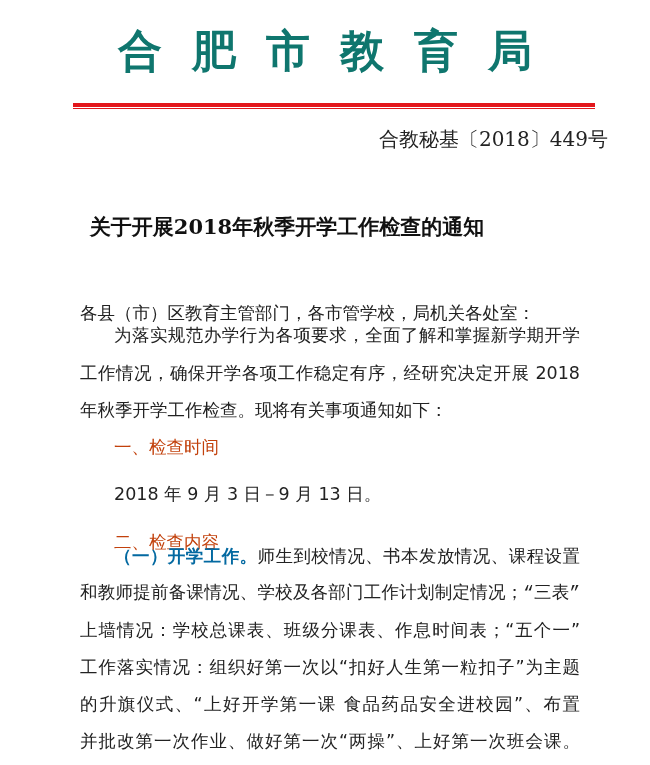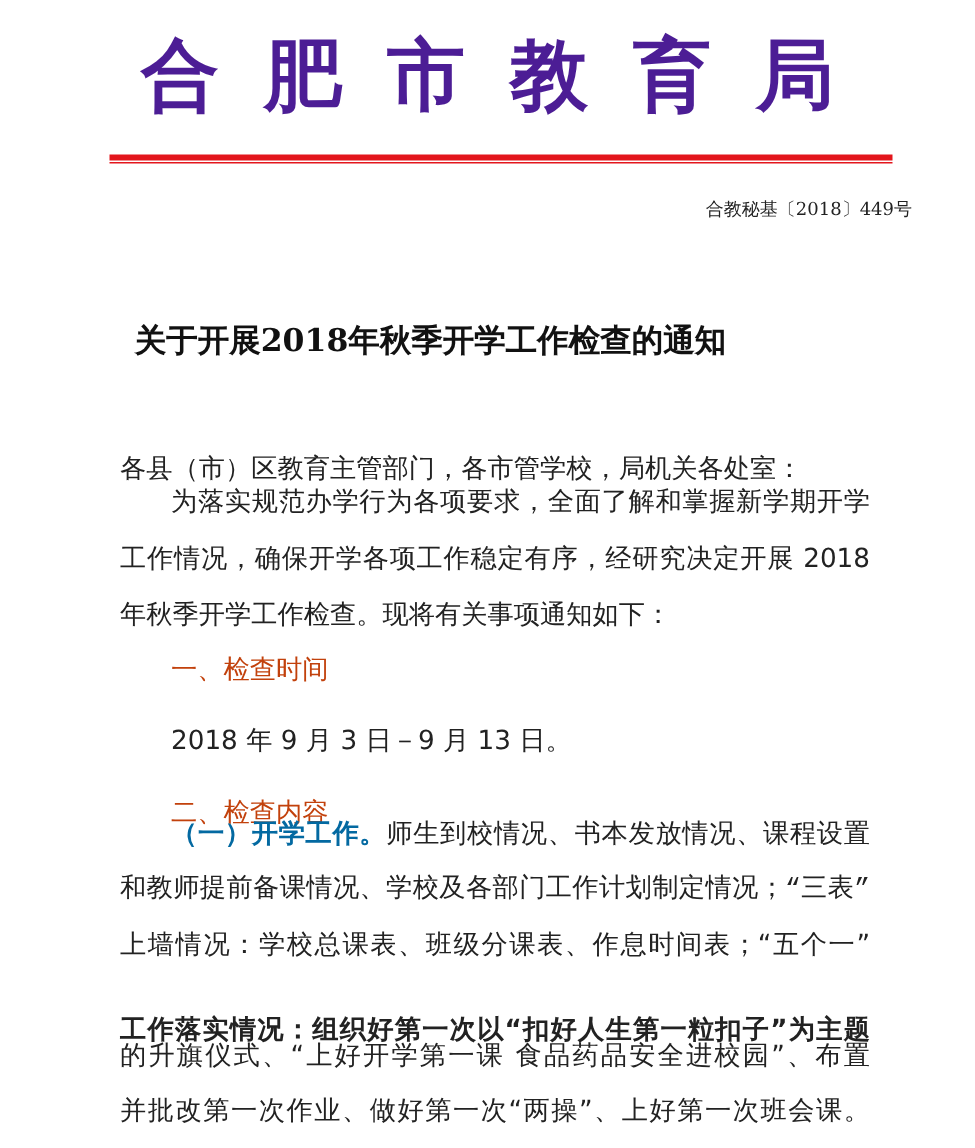--- a/index.html
+++ b/index.html
@@ -20,24 +20,24 @@
     left: 0;
     top: 8px;
     width: 650px;
     height: 86px;
     text-align: center;
   }
   .masthead-title {
     display: inline-block;
     font-family: "DejaVu Serif", "Liberation Serif", serif;
     font-weight: bold;
-    font-size: 52px;
+    font-size: 44px;
     line-height: 86px;
     letter-spacing: 30px;
-    color: #4c1d95;
+    color: #0f766e;
     padding-left: 30px;
   }
   .red-rule {
     position: absolute;
     left: 73px;
     width: 522px;
     top: 103px;
     height: 4px;
     background: #e3161c;
   }
@@ -46,21 +46,21 @@
     left: 73px;
     width: 522px;
     top: 108px;
     height: 1px;
     background: #e3161c;
   }
   .doc-number {
     position: absolute;
     right: 42px;
     top: 128px;
-    font-size: 12px;
+    font-size: 20px;
     line-height: 22px;
     color: #222;
     font-family: "DejaVu Serif", "Liberation Serif", serif;
   }
   .doc-title {
     position: absolute;
     left: 0;
     width: 574px;
     top: 212px;
     text-align: center;
@@ -124,20 +124,20 @@
   <div class="line indent heading" style="top:432px;">一、检查时间</div>
   <div class="line indent" style="top:479px;">2018 年 9 月 3 日－9 月 13 日。</div>
 
   <div class="line indent heading" style="top:527px;">二、检查内容</div>
 
   <div class="line indent justify" style="top:541px;">
     <span class="bold">（一）开学工作。</span><span>师生到校情况、书本发放情况、课程设置</span>
   </div>
   <div class="line justify" style="top:578px;font-family:Liberation Mono, monospace;">和教师提前备课情况、学校及各部门工作计划制定情况；“三表”</div>
   <div class="line justify" style="top:615px;">上墙情况：学校总课表、班级分课表、作息时间表；“五个一”</div>
-  <div class="line justify" style="top:672px;font-weight:bold;">工作落实情况：组织好第一次以“扣好人生第一粒扣子”为主题</div>
+  <div class="line justify" style="top:652px;">工作落实情况：组织好第一次以“扣好人生第一粒扣子”为主题</div>
   <div class="line justify" style="top:689px;">的升旗仪式、“上好开学第一课 食品药品安全进校园”、布置</div>
   <div class="line justify" style="top:726px;">并批改第一次作业、做好第一次“两操”、上好第一次班会课。</div>
 
   <div class="line indent justify" style="top:760px;">
     
   </div>
 </div>
 
 </body></html>

